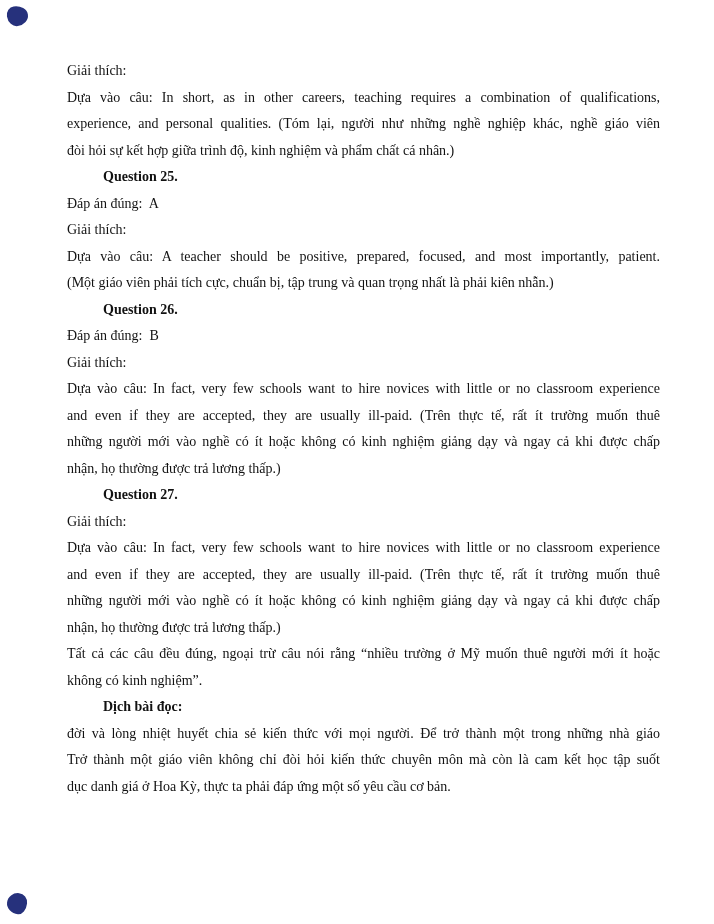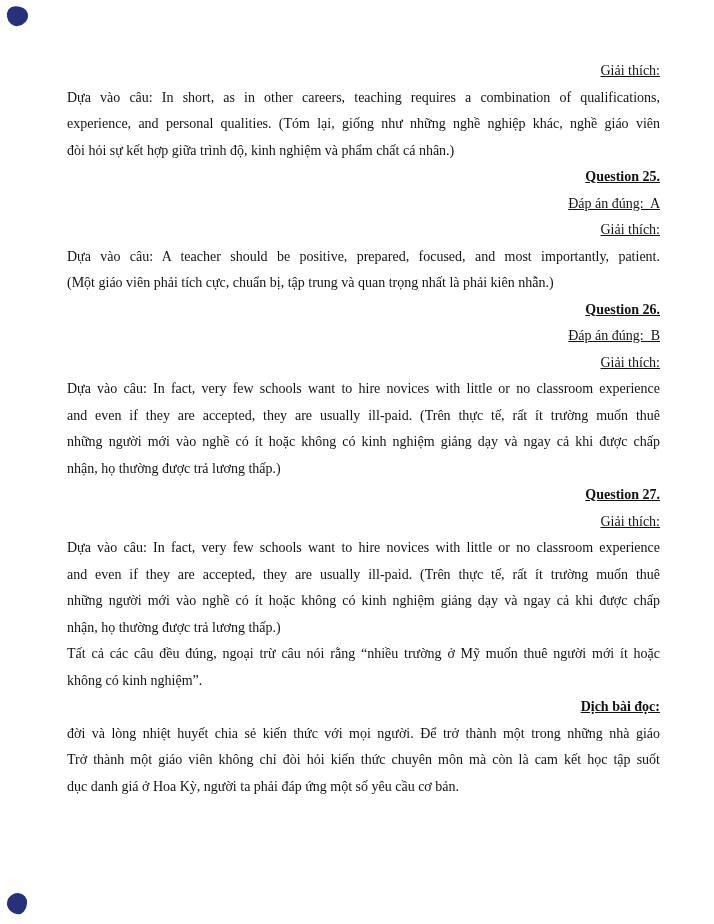--- a/index.html
+++ b/index.html
@@ -19,22 +19,21 @@
   .content {
     position: absolute;
     top: 58px;
     left: 67px;
     width: 593px;
     font-size: 14px;
   }
   .line {
     line-height: 26.5px;
     white-space: pre-wrap;
-    text-align: right;
-    text-decoration: underline;
+    text-align: left;
   }
   .heading {
     font-weight: bold;
     margin-left: 36px;
   }
   .para {
     margin: 0;
   }
   .jline {
     line-height: 26.5px;
@@ -68,21 +67,21 @@
 </head>
 <body>
 
 <div class="page">
   <div class="corner-mark tl"></div>
   <div class="corner-mark bl"></div>
   <div class="content">
       <div class="line">Giải thích:</div>
       <div class="para">
         <div class="jline">Dựa vào câu: In short, as in other careers, teaching requires a combination of qualifications,</div>
-        <div class="jline">experience, and personal qualities. (Tóm lại, giống như những nghề nghiệp khác, nghề giáo viên</div>
+        <div class="jline">experience, and personal qualities. (Tóm lại, người như những nghề nghiệp khác, nghề giáo viên</div>
         <div class="jline last">đòi hỏi sự kết hợp giữa trình độ, kinh nghiệm và phẩm chất cá nhân.)</div>
       </div>
       <div class="line heading">Question 25.</div>
       <div class="line">Đáp án đúng:  A</div>
       <div class="line">Giải thích:</div>
       <div class="para">
         <div class="jline">Dựa vào câu: A teacher should be positive, prepared, focused, and most importantly, patient.</div>
         <div class="jline last">(Một giáo viên phải tích cực, chuẩn bị, tập trung và quan trọng nhất là phải kiên nhẫn.)</div>
       </div>
       <div class="line heading">Question 26.</div>
@@ -103,16 +102,16 @@
         <div class="jline last">nhận, họ thường được trả lương thấp.)</div>
       </div>
       <div class="para">
         <div class="jline">Tất cả các câu đều đúng, ngoại trừ câu nói rằng “nhiều trường ở Mỹ muốn thuê người mới ít hoặc</div>
         <div class="jline last">không có kinh nghiệm”.</div>
       </div>
       <div class="line heading">Dịch bài đọc:</div>
       <div class="para">
         <div class="jline">đời và lòng nhiệt huyết chia sẻ kiến thức với mọi người. Để trở thành một trong những nhà giáo</div>
         <div class="jline">Trở thành một giáo viên không chỉ đòi hỏi kiến thức chuyên môn mà còn là cam kết học tập suốt</div>
-        <div class="jline last">dục danh giá ở Hoa Kỳ, người ta phải đáp ứng một số yêu cầu cơ bản.</div>
+        <div class="jline last">dục danh giá ở Hoa Kỳ, thực ta phải đáp ứng một số yêu cầu cơ bản.</div>
       </div>
     </div>
 </div>
 
 </body></html>

